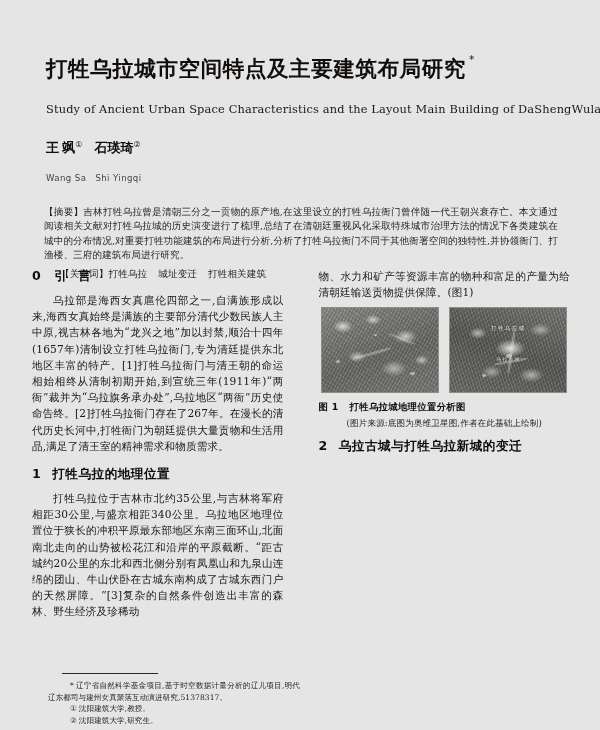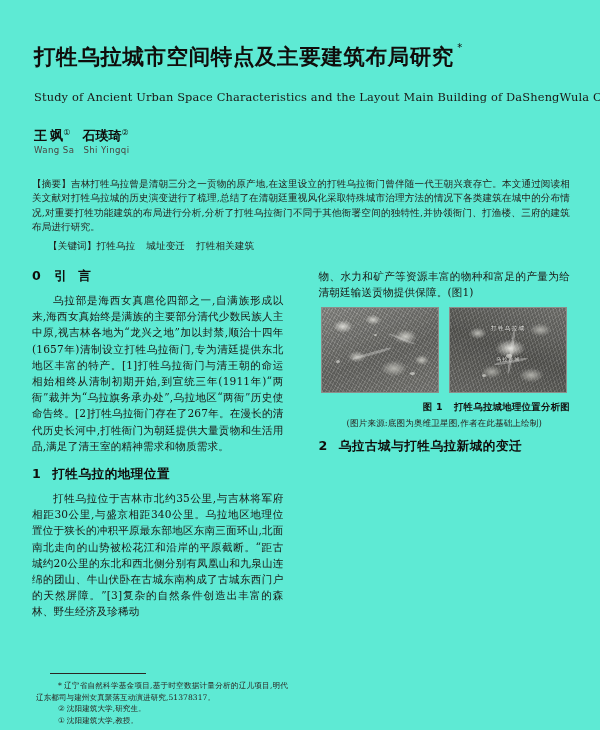--- a/index.html
+++ b/index.html
@@ -10,22 +10,22 @@
   body {
     width: 600px; height: 730px;
     font-family: "DejaVu Serif", "Liberation Serif", serif;
     color: #15120f;
     position: relative;
     overflow: hidden;
   }
   .page {
     position: absolute;
     inset: 0;
-    background: #5eead4;
-    padding: 0;
+    background: #e5e5e5;
+    padding: 12px;
   }
   
   .title-zone {
     padding: 44px 34px 0 34px;
   }
   .main-title {
     font-family: "DejaVu Sans", "Liberation Sans", sans-serif;
     font-weight: bold;
     font-size: 21.5px;
     letter-spacing: 0.6px;
@@ -53,21 +53,21 @@
   .authors {
     margin-top: 23px;
     font-family: Liberation Serif, serif;
     font-weight: bold;
     font-size: 13px;
     color: #100d0b;
   }
   .authors .sep { display:inline-block; width: 12px; }
   .authors sup { font-size: 8px; font-weight: normal; }
   .authors-py {
-    margin-top: 0;
+    margin-top: 16px;
     font-family: "DejaVu Sans", "Liberation Sans", sans-serif;
     font-size: 8.6px;
     color: #4a4440;
     letter-spacing: 0.4px;
   }
   .authors-py .sep { display:inline-block; width: 9px; }
 
   
   .abstract {
     margin: 22px 30px 0 32px;
@@ -192,41 +192,41 @@
     position: absolute;
     top: 48px; left: 0; right: 0;
     text-align: center;
     font-family: "DejaVu Sans", "Liberation Sans", sans-serif;
     font-size: 5px;
     letter-spacing: 1px;
     color: #e6e6e1;
     text-shadow: 0 0 2px rgba(0,0,0,0.8);
   }
   .fig-cap {
-    text-align: right;
+    text-align: left;
     margin-top: 8px;
     font-family: "DejaVu Sans", "Liberation Sans", sans-serif;
     font-weight: bold;
     font-size: 9.4px;
     color: #120f0d;
     letter-spacing: 0.3px;
   }
   .fig-cap .cn { display:inline-block; margin-right: 11px; }
   .fig-src {
     text-align: center;
     margin-top: 4px;
     font-size: 8.6px;
     color: #2a2522;
     letter-spacing: 0.1px;
   }
 
   
   .footnotes {
     position: absolute;
-    left: 4px;
+    left: 16px;
     bottom: 0;
     width: 252px;
   }
   .fn-rule {
     width: 96px;
     height: 1px;
     background: #2b2622;
     margin: 0 0 6px 14px;
   }
   .fn {
@@ -277,22 +277,22 @@
       <div class="gap-m"></div>
 
       <h2 class="sect">
         <span class="num">1</span><span>打牲乌拉的地理位置</span>
       </h2>
       <p class="body">打牲乌拉位于吉林市北约35公里,与吉林将军府相距30公里,与盛京相距340公里。乌拉地区地理位置位于狭长的冲积平原最东部地区东南三面环山,北面南北走向的山势被松花江和沿岸的平原截断。“距古城约20公里的东北和西北侧分别有凤凰山和九泉山连绵的团山、牛山伏卧在古城东南构成了古城东西门户的天然屏障。”[3]复杂的自然条件创造出丰富的森林、野生经济及珍稀动</p>
 
       <div class="footnotes">
         <div class="fn-rule"></div>
         <p class="fn star"><span class="mk">*</span><span>辽宁省自然科学基金项目,基于时空数据计量分析的辽儿项目,明代辽东都司与建州女真聚落互动演进研究,51378317。</span></p>
+        <p class="fn num"><span class="mk">①</span><span>沈阳建筑大学,教授。</span></p>
         <p class="fn num"><span class="mk">②</span><span>沈阳建筑大学,研究生。</span></p>
-        <p class="fn num"><span class="mk">①</span><span>沈阳建筑大学,教授。</span></p>
       </div>
     </div>
 
     <div class="col right">
 
       <p class="body cont">物、水力和矿产等资源丰富的物种和富足的产量为给清朝廷输送贡物提供保障。(图1)</p>
 
       <div class="figure">
         <div class="fig-imgs">
           <div class="sat a">

